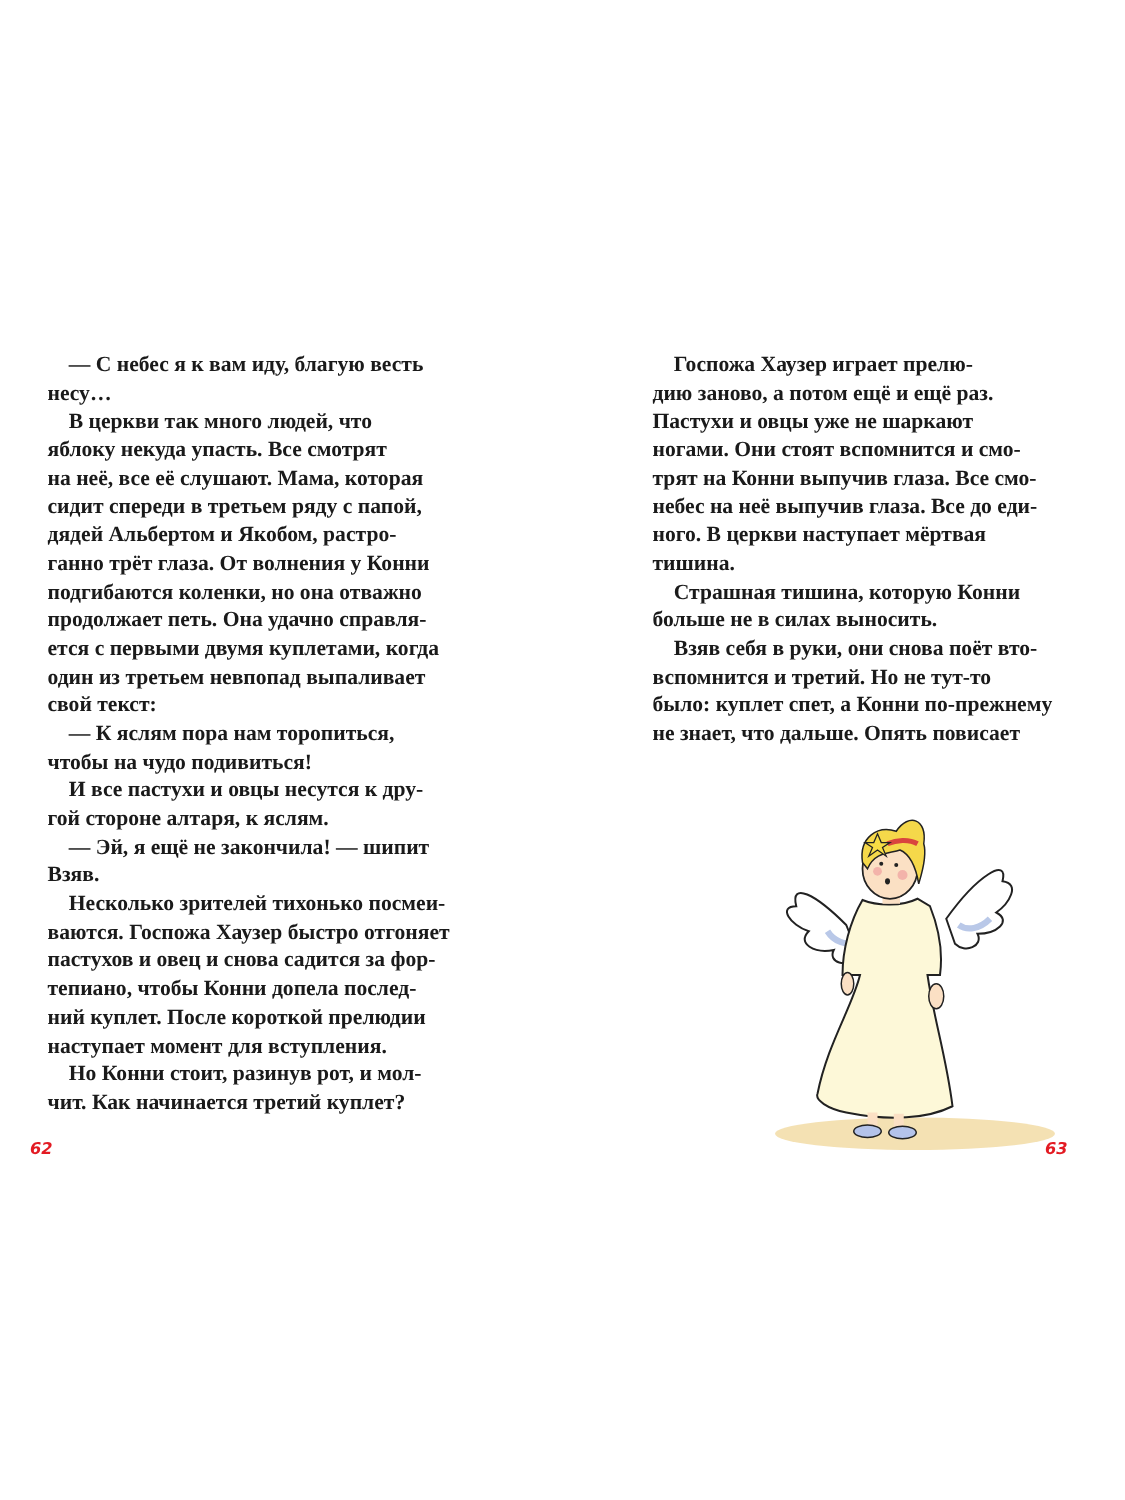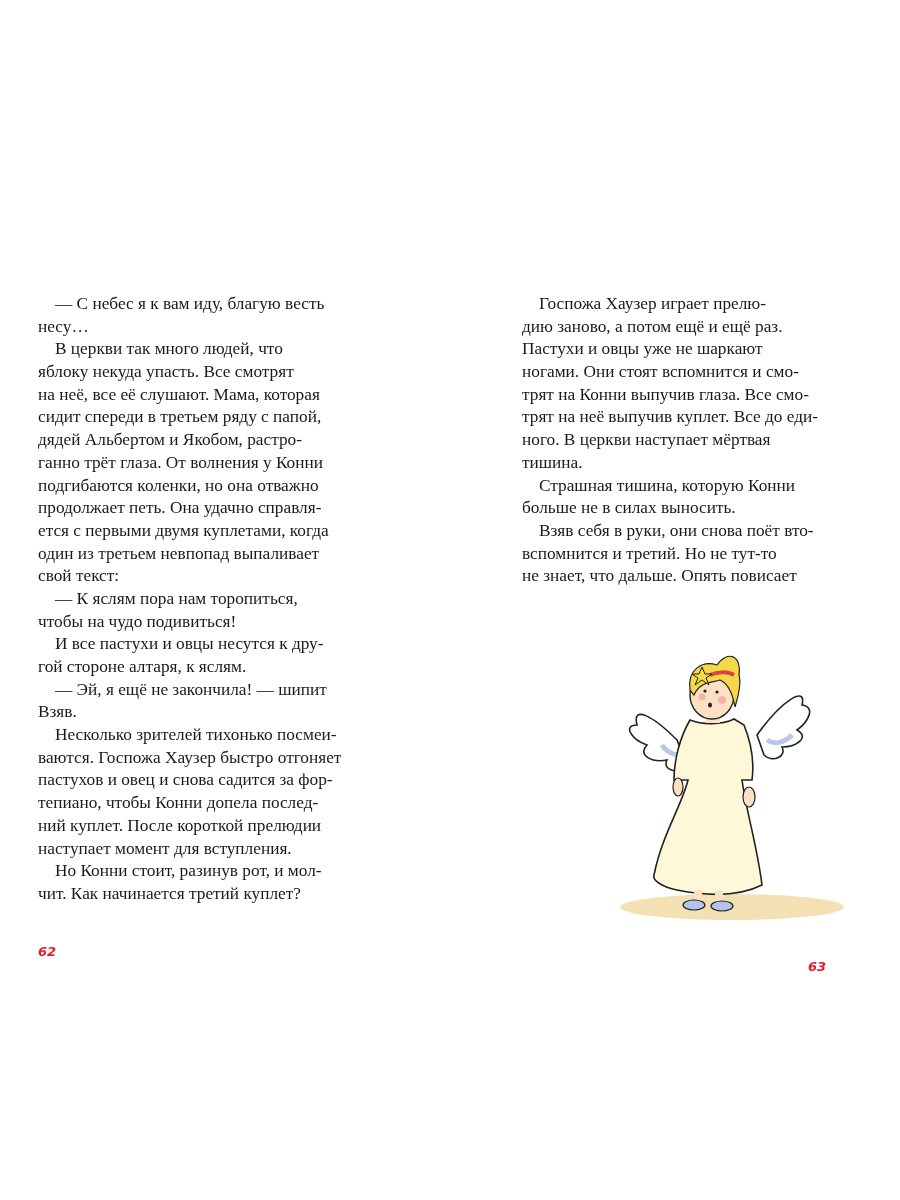--- a/index.html
+++ b/index.html
@@ -1,26 +1,26 @@
 <!DOCTYPE html>
 <html><head>
 <meta charset="utf-8">
 <style>
   html, body { margin:0; padding:0; }
   body { width:900px; height:1200px; background:#ffffff; position:relative; overflow:hidden;
          font-family:"Liberation Serif","DejaVu Serif",serif; color:#1a1a1a; }
-  .page { position:absolute; top:293px; }
+  .page { position:absolute; top:281px;font-weight:bold; }
   .page-left { left:38px; width:345px; }
   .page-right { left:522px; width:330px; }
   .line { font-size:17.3px; line-height:22.7px; white-space:nowrap; height:22.7px; }
   .line.indent { padding-left:17px; }
   .pagenum { position:absolute; top:912px; font-family:"DejaVu Sans",sans-serif; font-style:italic;
              font-weight:bold; font-size:13px; color:#e31b23; }
-  .pn-left { left:38px;margin-top:32px; }
-  .pn-right { left:808px;margin-top:47px; }
+  .pn-left { left:24px; }
+  .pn-right { left:836px; }
   .illustration { position:absolute; left:592px; top:645px; width:290px; height:290px; }
 </style>
 </head>
 <body>
 
 <div class="page page-left" id="left">
     <div class="line indent">— С небес я к вам иду, благую весть</div>
     <div class="line">несу…</div>
     <div class="line indent">В церкви так много людей, что</div>
     <div class="line">яблоку некуда упасть. Все смотрят</div>
@@ -47,27 +47,28 @@
     <div class="line">наступает момент для вступления.</div>
     <div class="line indent">Но Конни стоит, разинув рот, и мол-</div>
     <div class="line">чит. Как начинается третий куплет?</div>
   </div>
 <div class="page page-right" id="right">
     <div class="line indent">Госпожа Хаузер играет прелю-</div>
     <div class="line">дию заново, а потом ещё и ещё раз.</div>
     <div class="line">Пастухи и овцы уже не шаркают</div>
     <div class="line">ногами. Они стоят вспомнится и смо-</div>
     <div class="line">трят на Конни выпучив глаза. Все смо-</div>
-    <div class="line">трят на неё выпучив куплет. Все до еди-</div>
+    <div class="line">небес на неё выпучив глаза. Все до еди-</div>
     <div class="line">ного. В церкви наступает мёртвая</div>
     <div class="line">тишина.</div>
     <div class="line indent">Страшная тишина, которую Конни</div>
     <div class="line">больше не в силах выносить.</div>
     <div class="line indent">Взяв себя в руки, они снова поёт вто-</div>
     <div class="line">вспомнится и третий. Но не тут-то</div>
+    <div class="line">было: куплет спет, а Конни по-прежнему</div>
     <div class="line">не знает, что дальше. Опять повисает</div>
   </div>
 
 <div class="pagenum pn-left">62</div>
 <div class="pagenum pn-right">63</div>
 
 <div class="illustration">
   <svg width="290" height="290" viewBox="0 0 290 290">
     <ellipse cx="140" cy="262" rx="112" ry="13" fill="#f1d9a0" opacity="0.8"></ellipse>
 

